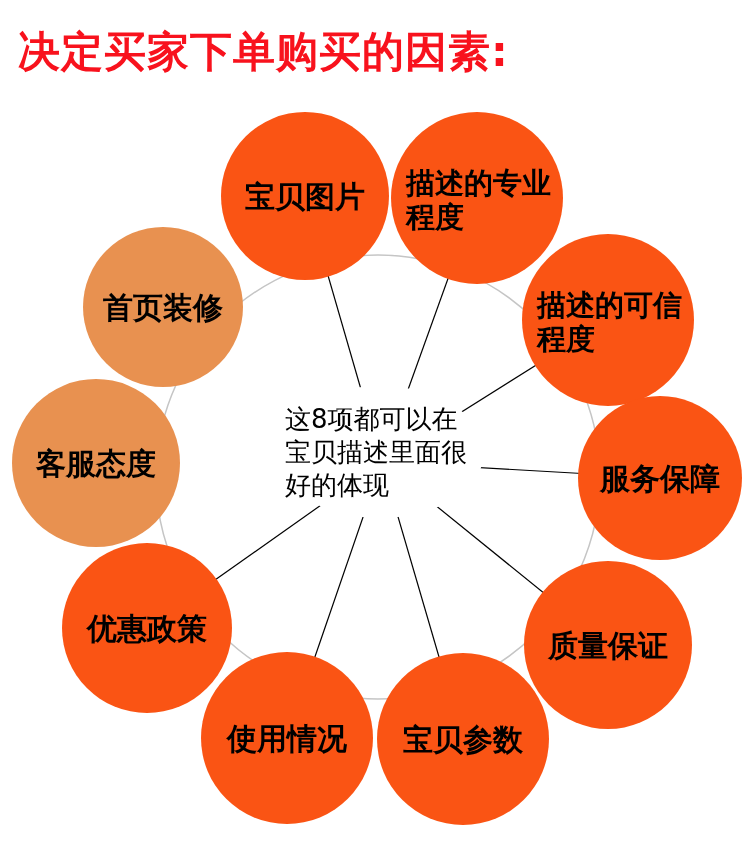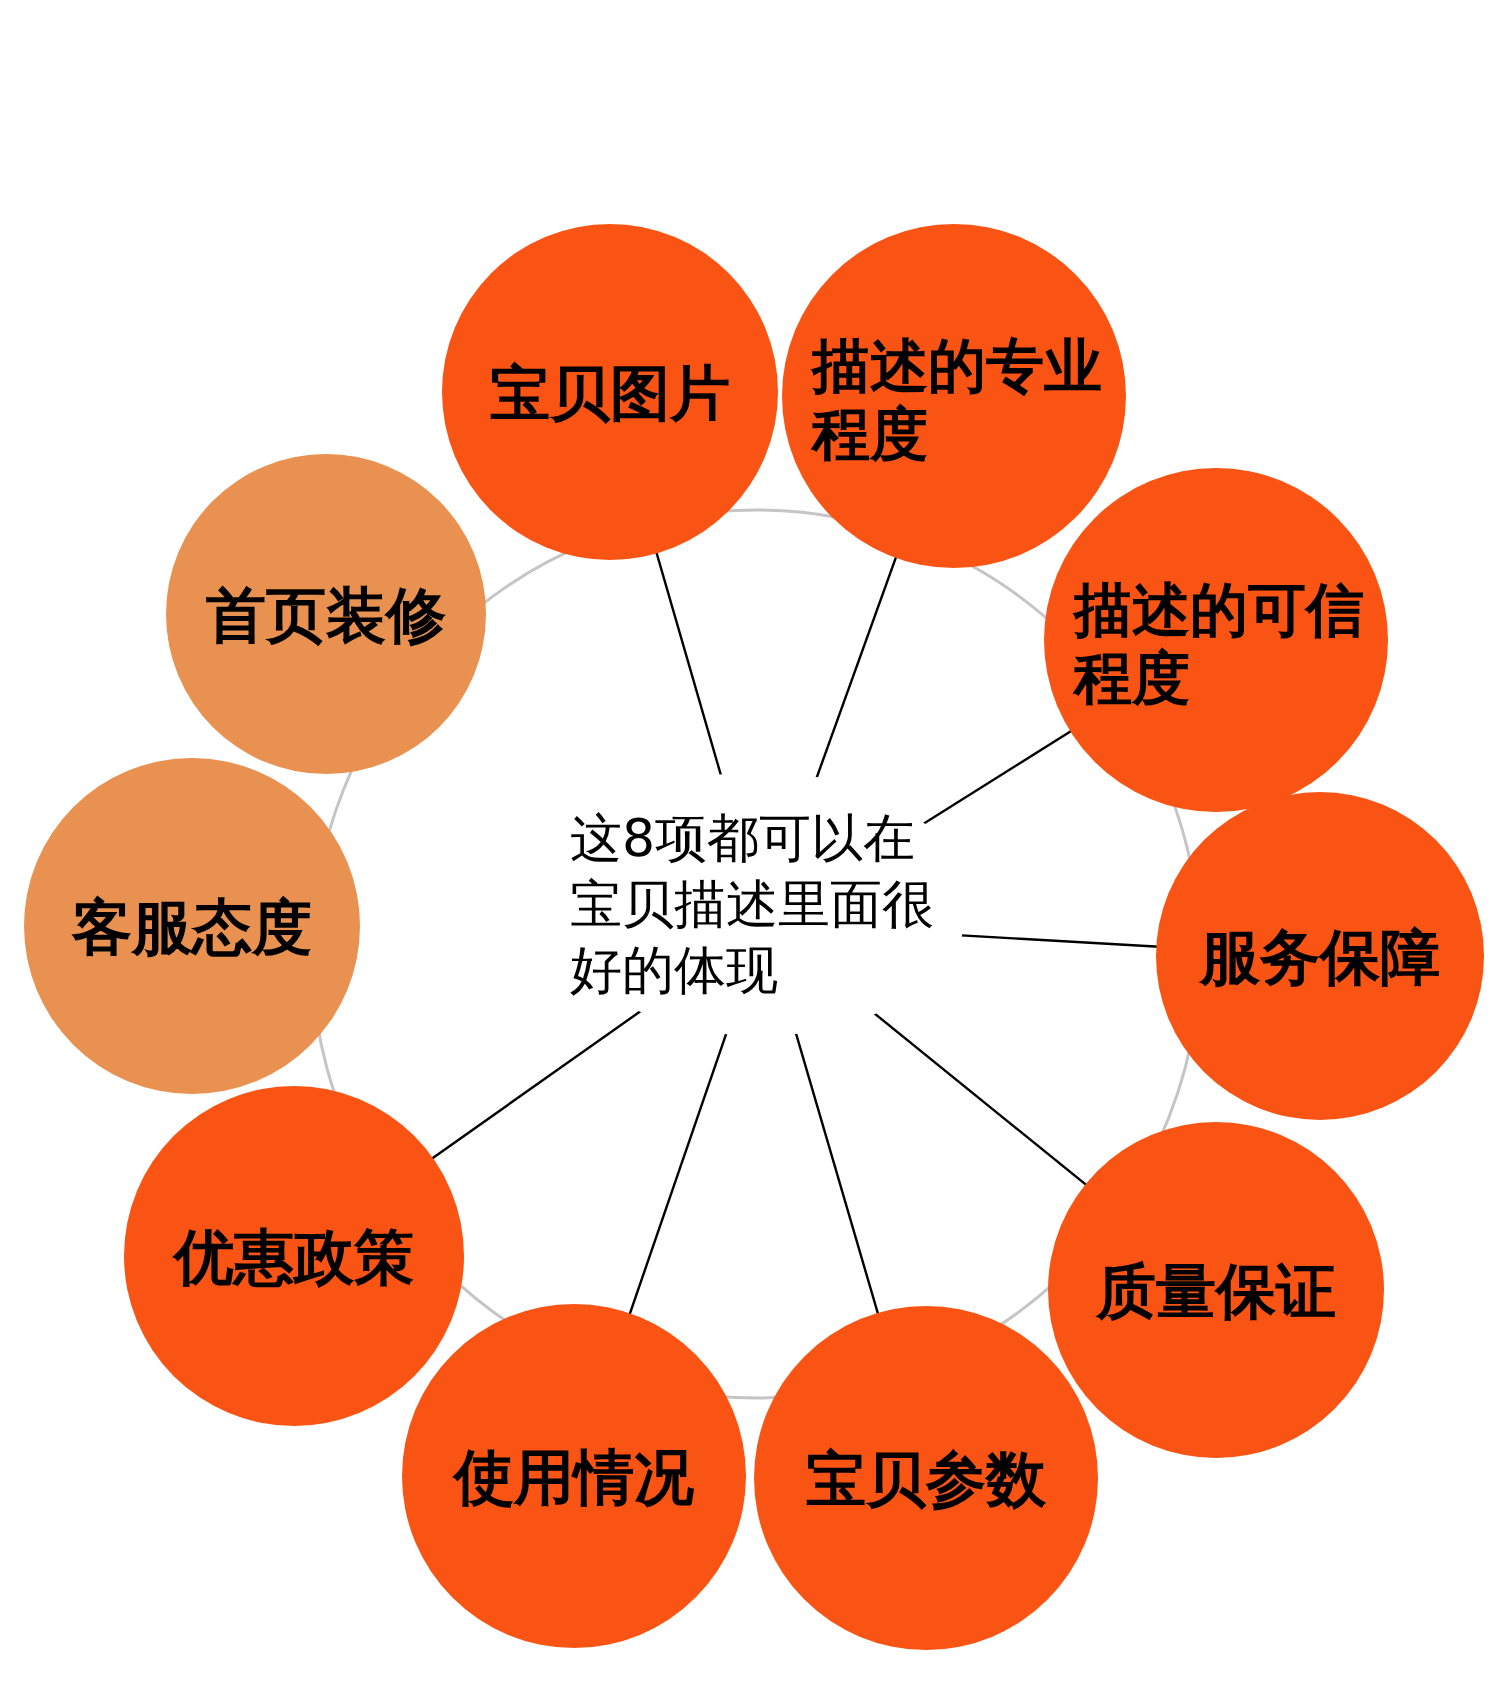--- a/index.html
+++ b/index.html
@@ -36,20 +36,21 @@
   }
   .node-label {
     font-weight: bold;
     fill: #000000;
   }
 </style>
 </head>
 <body>
 
 <div id="canvas">
+  <div id="page-title" style="color: rgb(248, 18, 29);">决定买家下单购买的因素:</div>
   <svg id="diagram-svg" xmlns="http://www.w3.org/2000/svg" width="750" height="849" viewBox="0 0 750 849">
       <circle cx="378" cy="477" r="222" fill="none" stroke="#C5C5C5" stroke-width="1.5"></circle>
       <line x1="382" y1="462" x2="305" y2="196" stroke="#000000" stroke-width="1.2"></line>
       <line x1="382" y1="462" x2="477" y2="198" stroke="#000000" stroke-width="1.2"></line>
       <line x1="382" y1="462" x2="608" y2="320" stroke="#000000" stroke-width="1.2"></line>
       <line x1="382" y1="462" x2="660" y2="478" stroke="#000000" stroke-width="1.2"></line>
       <line x1="382" y1="462" x2="147" y2="628" stroke="#000000" stroke-width="1.2"></line>
       <line x1="382" y1="462" x2="608" y2="645" stroke="#000000" stroke-width="1.2"></line>
       <line x1="382" y1="462" x2="287" y2="738" stroke="#000000" stroke-width="1.2"></line>
       <line x1="382" y1="462" x2="463" y2="739" stroke="#000000" stroke-width="1.2"></line>

